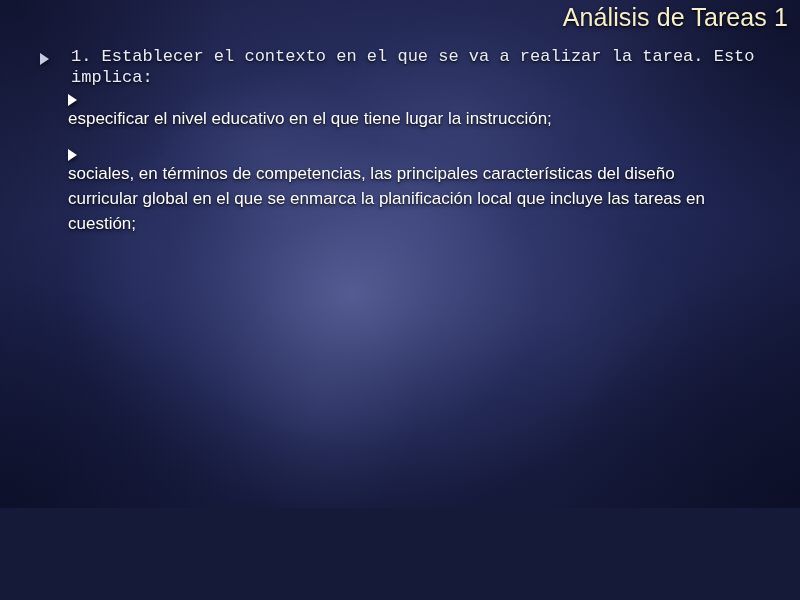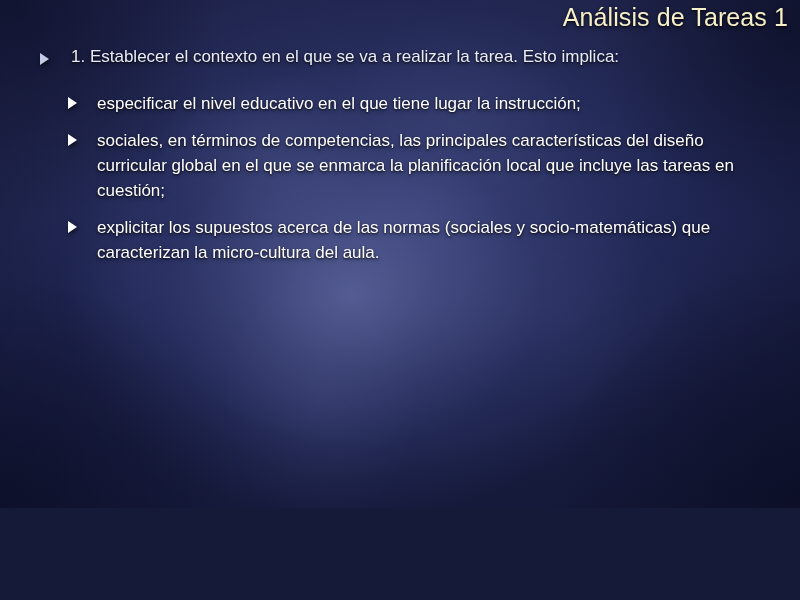--- a/index.html
+++ b/index.html
@@ -92,26 +92,28 @@
   }
 
   .bullet-row {
     display: flex;
     align-items: flex-start;
   }
 
   .bullet-l1 {
     padding-left: 40px;
     padding-right: 40px;
-    margin-bottom: 24px;
+    margin-bottom: 0;
+    font-family: Liberation Mono, monospace;
   }
   .bullet-l2 {
     padding-left: 68px;
     padding-right: 30px;
     margin-bottom: 12px;
+    flex-direction: column;
   }
 
   .marker {
     flex: 0 0 auto;
     display: inline-block;
     width: 0;
     height: 0;
     border-top: 6px solid transparent;
     border-bottom: 6px solid transparent;
     filter: drop-shadow(1px 2px 2px rgba(0,0,0,0.65));
@@ -163,19 +165,15 @@
     <div class="bullet-row bullet-l2">
       <span class="marker marker-l2"></span>
       <span class="text-l2">especificar el nivel educativo en el que tiene lugar la instrucción;</span>
     </div>
 
     <div class="bullet-row bullet-l2">
       <span class="marker marker-l2"></span>
       <span class="text-l2">sociales, en términos de competencias, las principales características del diseño curricular global en el que se enmarca la planificación local que incluye las tareas en cuestión;</span>
     </div>
 
-    <div class="bullet-row bullet-l2">
-      <span class="marker marker-l2"></span>
-      <span class="text-l2">explicitar los supuestos acerca de las normas (sociales y socio-matemáticas) que caracterizan la micro-cultura del aula.</span>
-    </div>
 
   </div>
 </div>
 
 </body></html>

